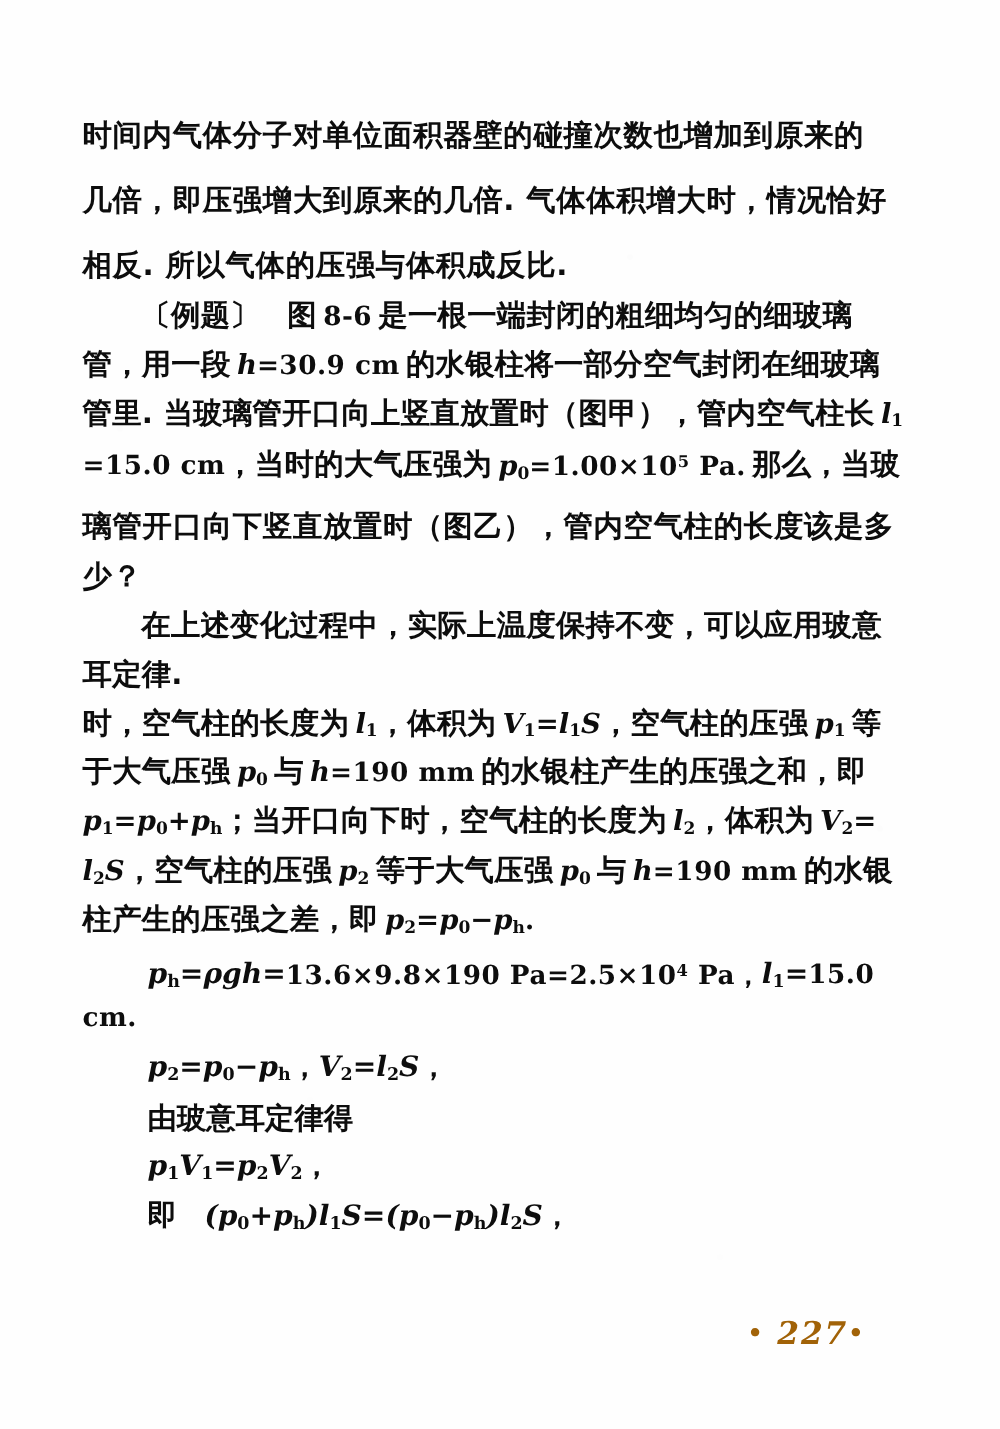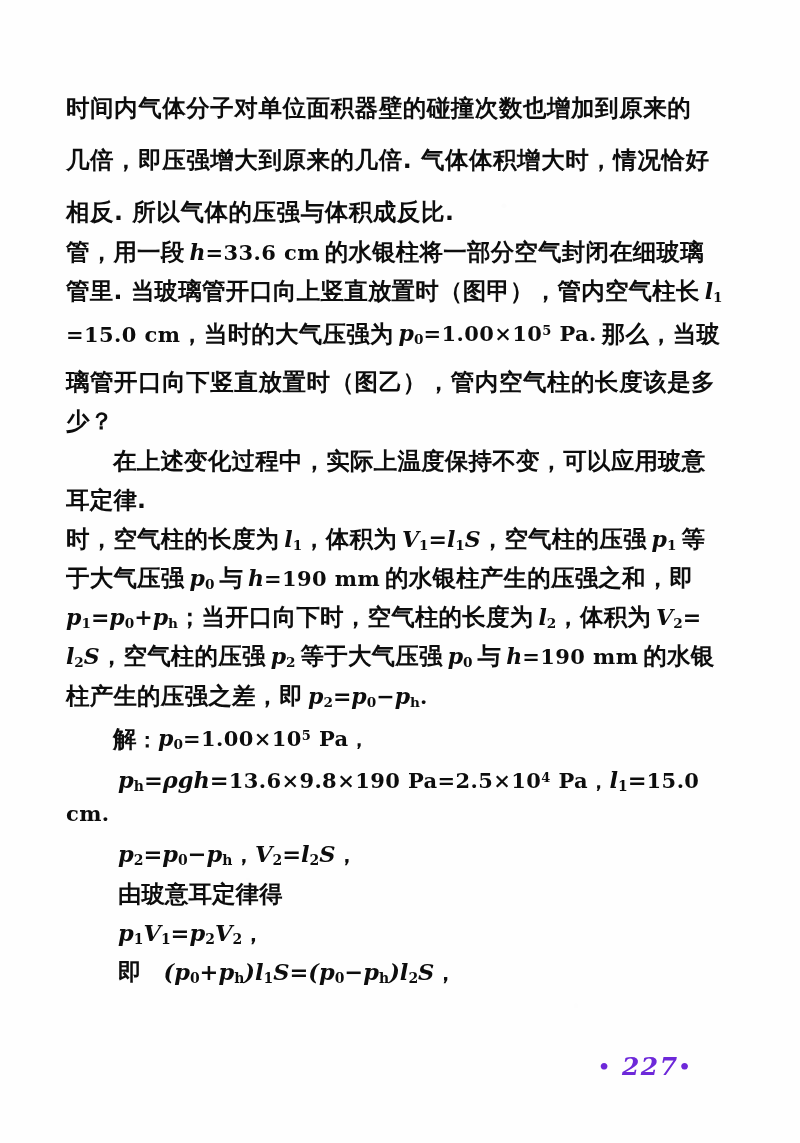--- a/index.html
+++ b/index.html
@@ -111,43 +111,46 @@
   
   #page-number {
     position: absolute;
     left: 598px;
     top: 1052px;
     font-family: "DejaVu Serif", serif;
     font-style: italic;
     font-weight: 700;
     font-size: 25px;
     letter-spacing: 1.5px;
-    color: #6d28d9;
+    color: #a16207;
     white-space: nowrap;
   }
   #page-number .dot {
     font-style: normal;
     font-size: 19px;
     vertical-align: .12em;
   }
 </style>
 </head>
 <body>
 
 <div id="page">
 
   <div id="text-column">
 
     <div class="line justified">时间内气体分子对单位面积器壁的碰撞次数也增加到原来的</div>
     <div class="line justified">几倍，即压强增大到原来的几倍. 气体体积增大时，情况恰好</div>
     <div class="line justified">相反. 所以气体的压强与体积成反比.</div>
 
-
-    <div class="line">
-      <span>管，用一段</span><span class="sp"></span><span class="m">h</span><span class="mu">=33.6 cm</span><span class="sp"></span><span>的水银柱将一部分空气封闭在细玻璃</span>
+    <div class="line ind2">
+      <span>〔例题〕</span><span class="sp-wide"></span><span class="sp-wide"></span><span>图</span><span class="sp"></span><span class="mu">8-6</span><span class="sp"></span><span>是一根一端封闭的粗细均匀的细玻璃</span>
+    </div>
+
+    <div class="line">
+      <span>管，用一段</span><span class="sp"></span><span class="m">h</span><span class="mu">=30.9 cm</span><span class="sp"></span><span>的水银柱将一部分空气封闭在细玻璃</span>
     </div>
 
     <div class="line">
       <span>管里. 当玻璃管开口向上竖直放置时（图甲），管内空气柱长</span><span class="sp"></span><span class="m"><span>l</span><sub>1</sub></span>
     </div>
 
     <div class="line">
       <span class="mu">=15.0 cm</span><span>，当时的大气压强为</span><span class="sp"></span><span class="m"><span>p</span><sub>0</sub></span><span class="mu"><span>=1.00×10</span><sup>5</sup><span> Pa.</span></span><span class="sp"></span><span>那么，当玻</span>
     </div>
 
@@ -172,23 +175,20 @@
     </div>
 
     <div class="line">
       <span class="m">l<sub>2</sub>S</span>，空气柱的压强<span class="sp"></span><span class="m">p<sub>2</sub></span><span class="sp"></span>等于大气压强<span class="sp"></span><span class="m">p<sub>0</sub></span><span class="sp"></span>与<span class="sp"></span><span class="m">h</span><span class="mu">=190 mm</span><span class="sp"></span>的水银
     </div>
 
     <div class="line">
       柱产生的压强之差，即<span class="sp"></span><span class="m">p<sub>2</sub><span class="op">=</span>p<sub>0</sub><span class="op">−</span>p<sub>h</sub></span><span class="mu">.</span>
     </div>
 
-    <div class="line ind2">
-      <span>解</span><span class="mu">：</span><span class="m">p<sub>0</sub></span><span class="mu">=1.00×10<sup>5</sup> Pa，</span>
-    </div>
 
     <div class="eq">
       p<sub>h</sub><span class="op">=</span>ρgh<span class="op">=</span><span class="mu">13.6×9.8×190 Pa=2.5×10<sup>4</sup> Pa，</span>l<sub>1</sub><span class="op">=</span><span class="mu">15.0</span>
     </div>
 
     <div class="line">
       <span class="mu">cm.</span>
     </div>
 
 

